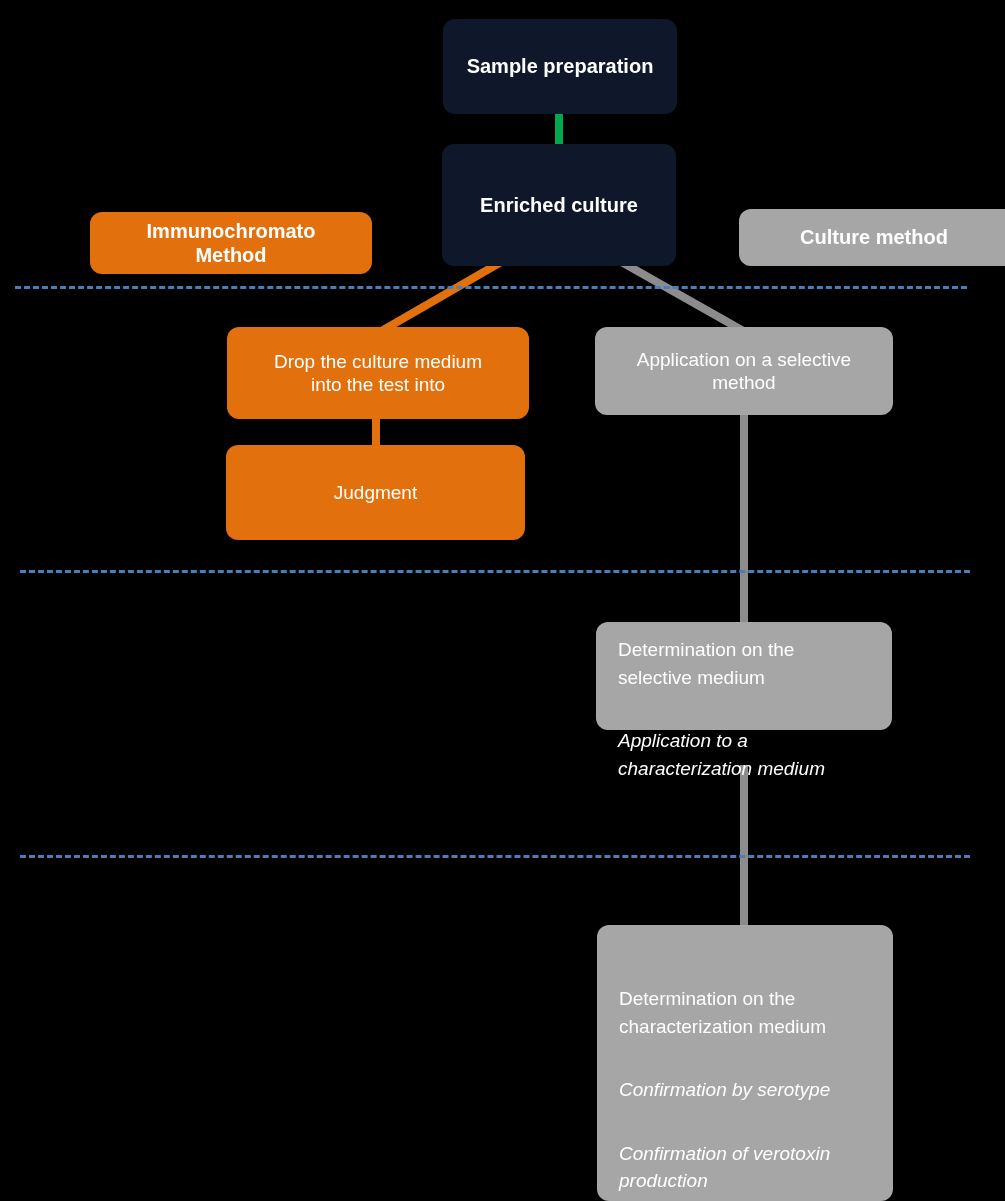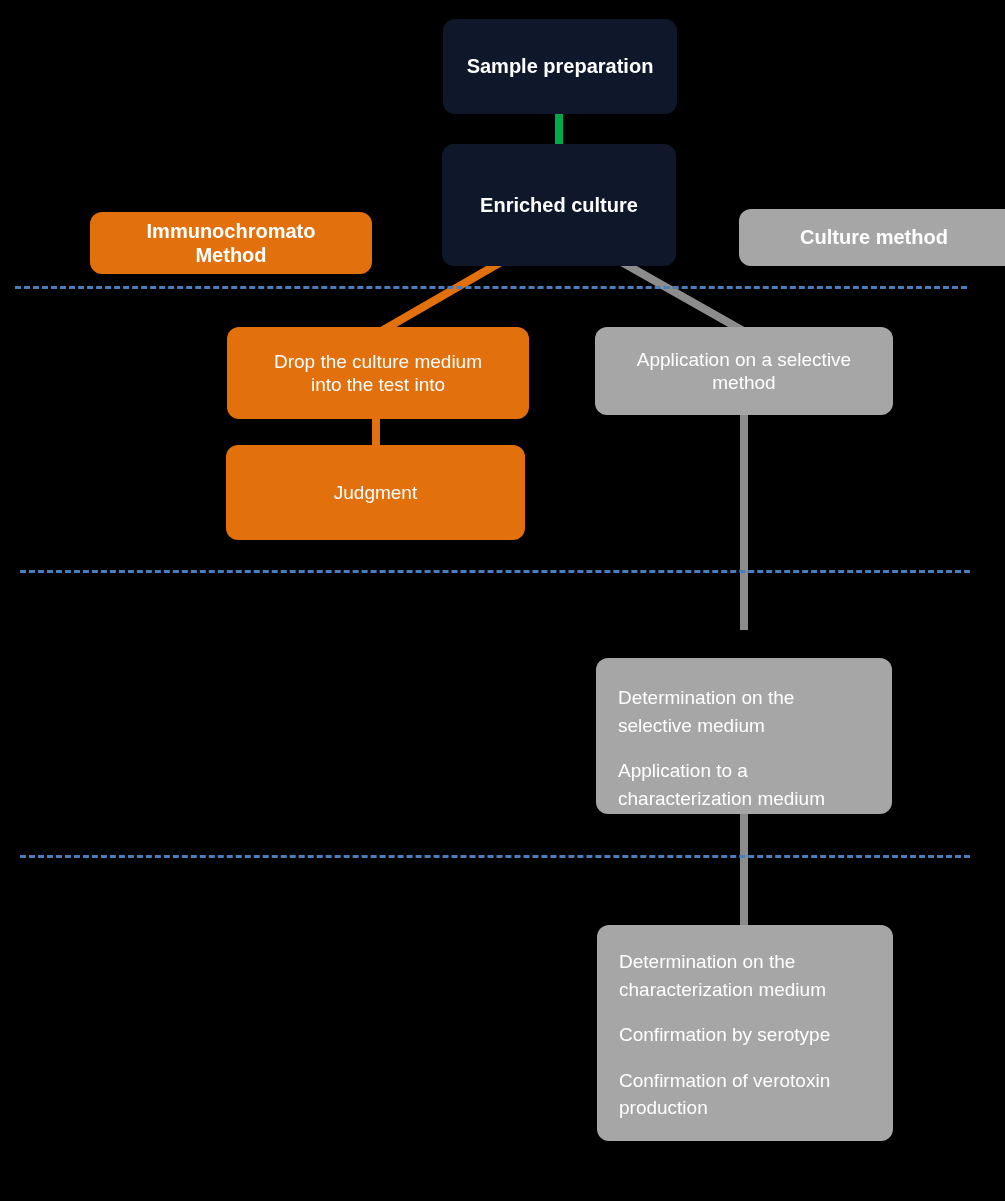--- a/index.html
+++ b/index.html
@@ -50,21 +50,21 @@
 
   
   .node.stacked {
     display: block;
     text-align: left;
   }
   .node.stacked .para {
     font-size: 19px;
     line-height: 1.45;
   }
-  .node.stacked .para + .para { margin-top: 18px; }
+  .node.stacked .para + .para { margin-top: 36px; font-style: italic; }
 
   
   .conn {
     position: absolute;
     z-index: 1;
   }
   .conn.v-green  { background: #00A84F; }
   .conn.v-orange { background: #E2700C; }
   .conn.v-gray   { background: #8C8C8C; }
 
@@ -136,24 +136,24 @@
     <span class="txt">Judgment</span>
   </div>
 
   <div class="node gray body-node" style="left:595px; top:327px; width:298px; height:88px;">
     <span class="txt">
       <span>Application on a selective</span><br>
       <span>method</span>
     </span>
   </div>
 
-  <div class="node gray stacked" style="left:596px; top:658px; width:296px; height:156px; padding:26px 22px;">
+  <div class="node gray stacked" style="left:596px; top:622px; width:296px; height:108px; padding:14px 22px;">
     <div class="para">Determination on the selective medium</div>
     <div class="para">Application to a characterization medium</div>
   </div>
 
-  <div class="node gray stacked" style="left:597px; top:925px; width:296px; height:216px; padding:23px 22px;">
+  <div class="node gray stacked" style="left:597px; top:925px; width:296px; height:276px; padding:60px 22px;">
     <div class="para">Determination on the characterization medium</div>
     <div class="para">Confirmation by serotype</div>
     <div class="para">Confirmation of verotoxin production</div>
   </div>
 
 </div>
 
 </body></html>

